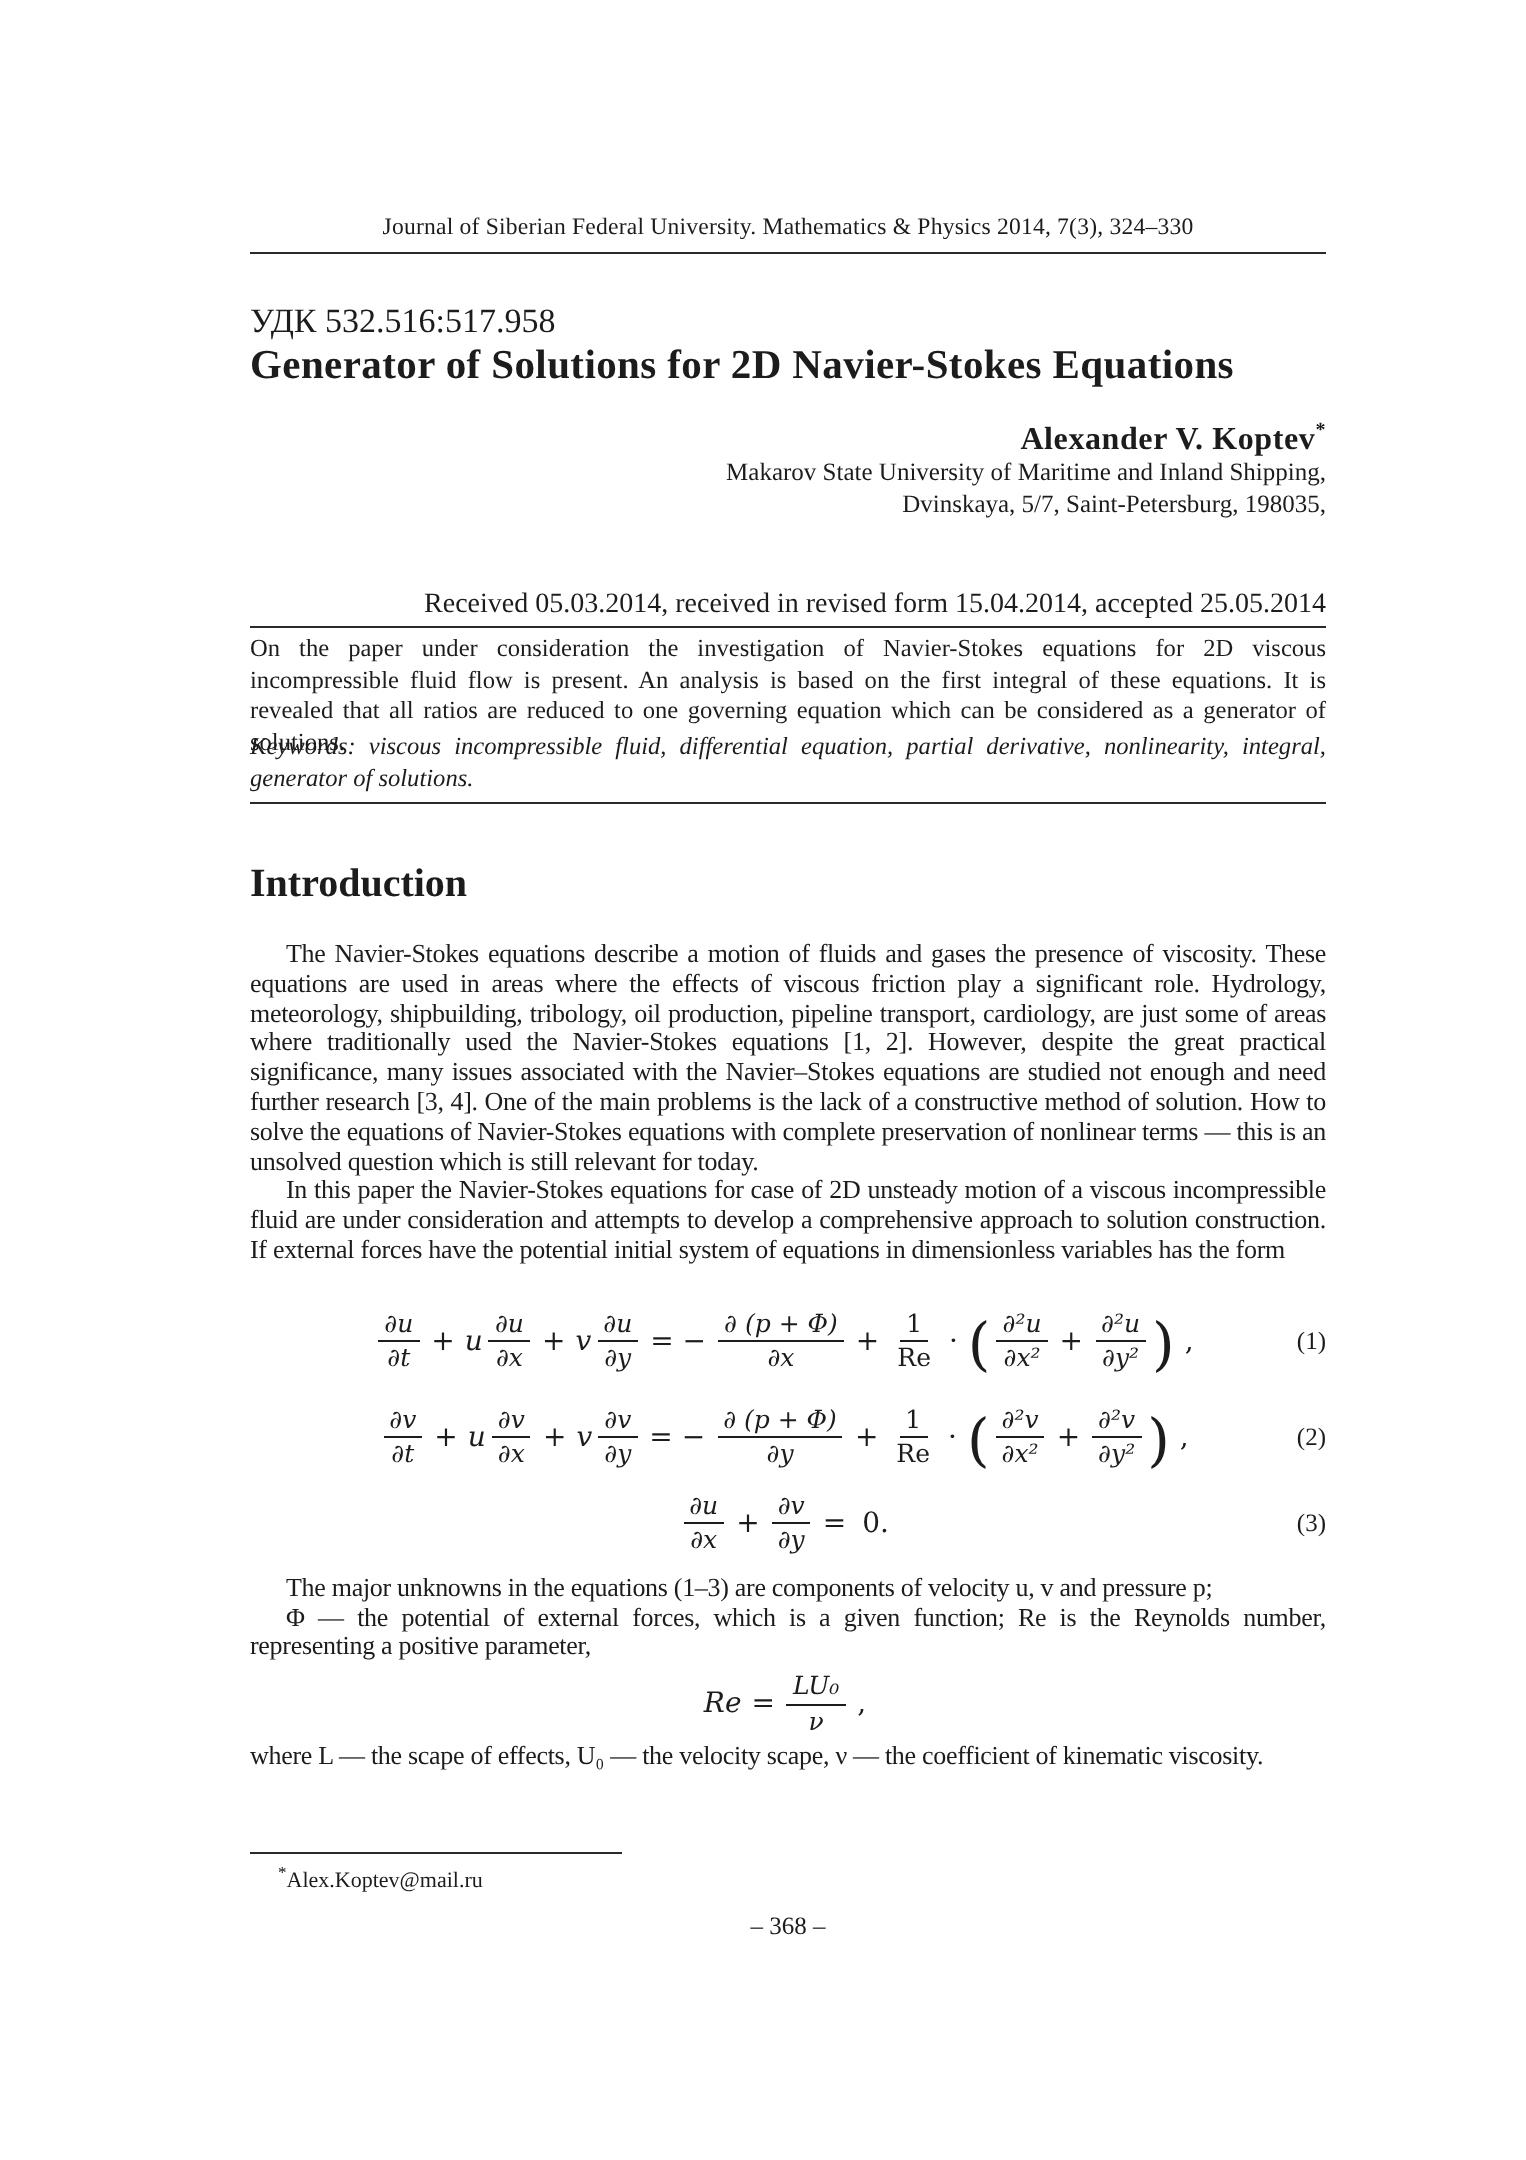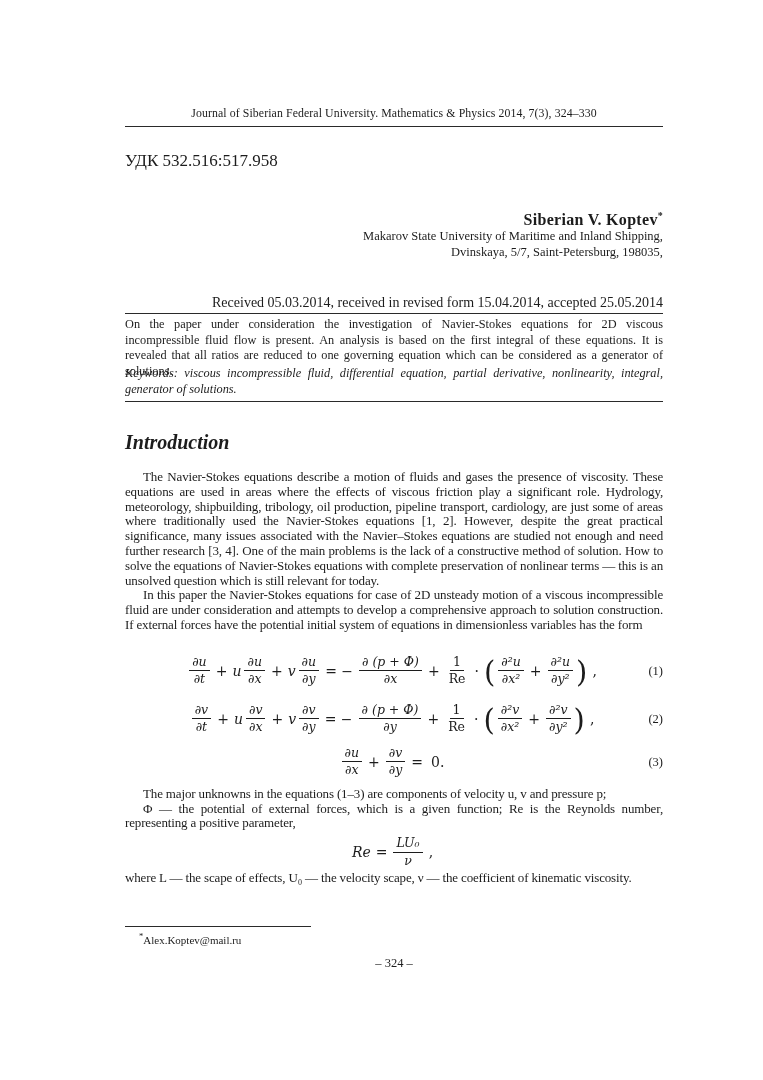--- a/index.html
+++ b/index.html
@@ -21,21 +21,21 @@
   .author-mark{font-size:10px;}
   .affil{font-size:12.5px;line-height:15.5px;}
   .affil-country{margin-top:4px;}
 
   .received{position:absolute;top:295px;width:100%;text-align:right;font-size:14px;}
   .rule-abstract-top{top:313px;}
   .abstract{position:absolute;top:317px;margin:0;width:100%;font-size:12.3px;line-height:15.6px;text-align:justify;}
   .keywords{position:absolute;top:366px;margin:0;width:100%;font-style:italic;font-size:12.3px;line-height:15.6px;text-align:justify;}
   .rule-abstract-bottom{top:401px;}
 
-  .section-heading{position:absolute;top:431px;margin:0;font-size:20px;font-weight:bold;font-style:italic;}
+  .section-heading{position:absolute;top:431px;margin:0;font-size:20px;font-weight:bold;}
 
   .body-text{position:absolute;top:470px;width:100%;}
   .para{margin:0;font-size:13px;line-height:14.8px;text-align:justify;letter-spacing:-0.15px;}
   .para.indent{text-indent:18px;}
   .para.noindent{text-indent:0;}
 
   .eqrow{position:relative;height:44px;display:flex;align-items:center;justify-content:center;}
   .eqrow.short{height:38px;margin-top:2px;}
   .eqrow.first{margin-top:16px;}
   .eqrow.second{margin-top:4px;}
@@ -60,23 +60,24 @@
 </head>
 <body>
 
 <div class="page">
   <div class="content">
 
     <div class="journal-line">Journal of Siberian Federal University. Mathematics &amp; Physics 2014, 7(3), 324–330</div>
     <div class="rule header-rule"></div>
 
     <div class="udc">УДК 532.516:517.958</div>
+    <h1 class="title">Generator of Solutions for 2D Navier-Stokes Equations</h1>
 
     <div class="author-block">
-      <div class="author-name"><span>Siberian V. Koptev</span><sup class="author-mark">*</sup></div>
+      <div class="author-name"><span>Alexander V. Koptev</span><sup class="author-mark">*</sup></div>
       <div class="affil">Makarov State University of Maritime and Inland Shipping,</div>
       <div class="affil">Dvinskaya, 5/7, Saint-Petersburg, 198035,</div>
     </div>
 
     <div class="received">Received 05.03.2014, received in revised form 15.04.2014, accepted 25.05.2014</div>
     <div class="rule rule-abstract-top"></div>
     <p class="abstract">On the paper under consideration the investigation of Navier-Stokes equations for 2D viscous incompressible fluid flow is present. An analysis is based on the first integral of these equations. It is revealed that all ratios are reduced to one governing equation which can be considered as a generator of solutions.</p>
     <p class="keywords">Keywords: viscous incompressible fluid, differential equation, partial derivative, nonlinearity, integral, generator of solutions.</p>
     <div class="rule rule-abstract-bottom"></div>
 
@@ -207,16 +208,16 @@
       </div>
 
       <p class="para noindent" style="margin-top:2px;">where L — the scape of effects, U₀ — the velocity scape, ν — the coefficient of kinematic viscosity.</p>
     </div>
 
     <div class="footnote">
       <div class="footnote-rule"></div>
       <div class="footnote-line email"><sup class="fn-mark">*</sup><span>Alex.Koptev@mail.ru</span></div>
     </div>
 
-    <div class="page-number">– 324 –</div>
+    <div class="page-number">– 368 –</div>
 
   </div>
 </div>
 
 </body></html>

